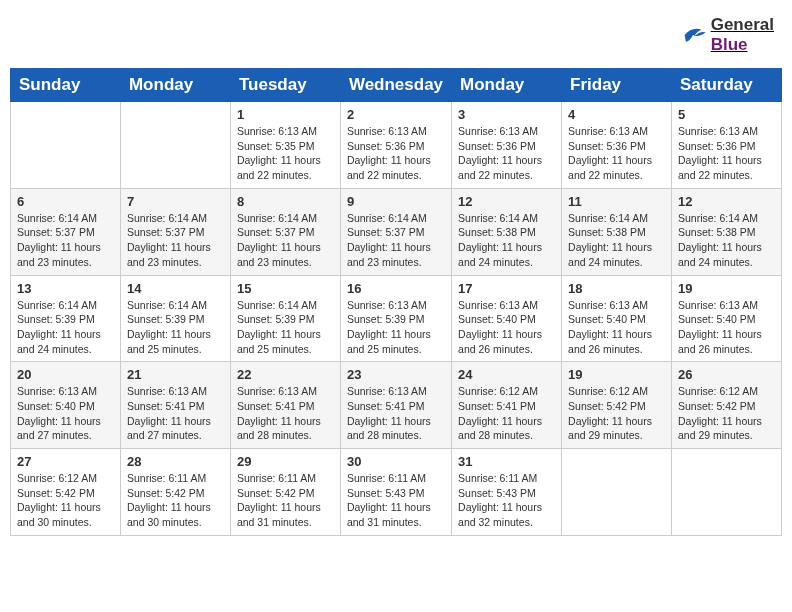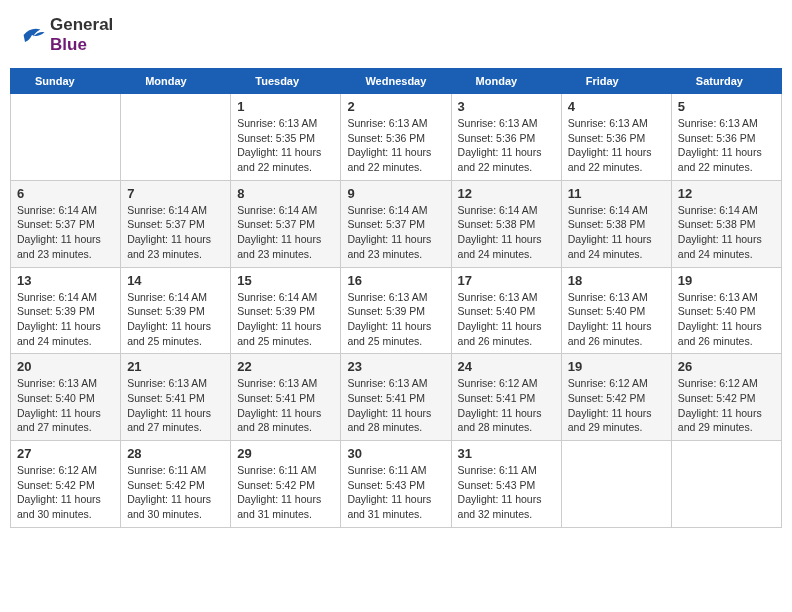--- a/index.html
+++ b/index.html
@@ -6,23 +6,24 @@
     body {
       font-family: Arial, sans-serif;
       background: #fff;
       width: 792px;
       min-height: 612px;
       padding: 10px;
     }
     .header {
       display: flex;
       align-items: flex-start;
-      justify-content: flex-start;
+      justify-content: flex-end;
       margin-bottom: 8px;
       padding: 5px 8px;
+      text-decoration: underline;
     }
     .logo {
       display: flex;
       align-items: center;
       gap: 4px;
     }
     .logo-bird {
       width: 28px;
       height: 20px;
     }
@@ -41,22 +42,22 @@
     }
     .calendar {
       width: 100%;
       border-collapse: collapse;
       border: 1px solid #ccc;
     }
     .calendar th {
       background-color: #1a5fb4;
       color: #fff;
       text-align: left;
-      padding: 6px 24px;
-      font-size: 11px;
+      padding: 6px 8px;
+      font-size: 17px;
       border: 1px solid #1a5fb4;
     }
     .calendar td {
       border: 1px solid #ccc;
       vertical-align: top;
       padding: 5px 6px;
       width: 14.28%;
       min-height: 80px;
       background: #fff;
       font-size: 11px;

